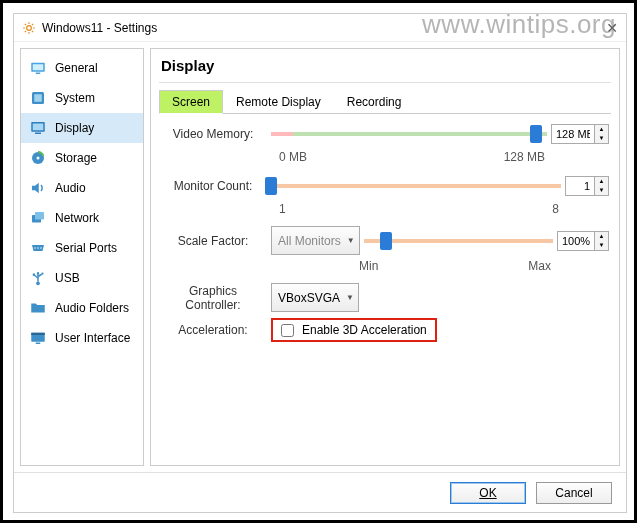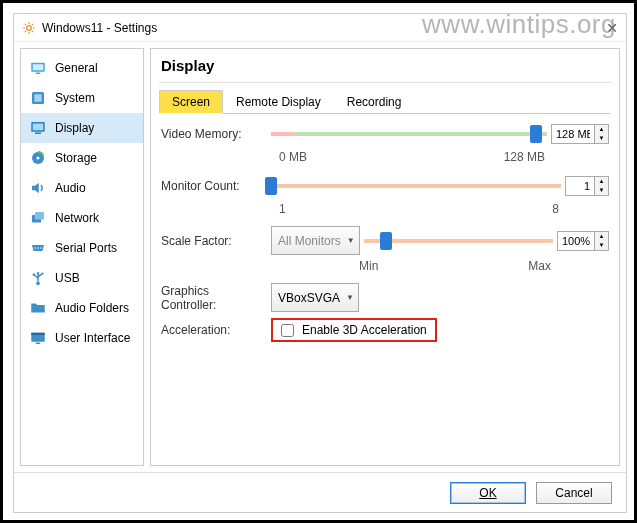--- a/index.html
+++ b/index.html
@@ -22,25 +22,25 @@
 .side-icon { width: 18px; height: 18px; display: flex; align-items: center; justify-content: center; }
 .side-icon svg { width: 18px; height: 18px; }
 .side-label { font-size: 12px; }
 
 .main { flex: 1; margin: 6px 6px 6px 2px; border: 1px solid #ccc; position: relative; }
 .main h2 { font-size: 15px; font-weight: 600; padding: 8px 10px; }
 .main hr { border: none; border-top: 1px solid #e0e0e0; margin: 0 8px; }
 
 .tabs { display: flex; margin: 6px 8px 0 8px; border-bottom: 1px solid #ccc; }
 .tab { padding: 4px 12px; border: 1px solid transparent; border-bottom: none; cursor: default; position: relative; top: 1px; }
-.tab.active { border-color: #ccc; background: #fde047; border-bottom: 1px solid #fff; }
+.tab.active { border-color: #ccc; background: #bef264; border-bottom: 1px solid #fff; }
 
 .form { padding: 8px 10px 0 10px; }
 .row { display: flex; align-items: center; margin-bottom: 4px; min-height: 24px; }
-.lbl { width: 110px; text-align: left; padding-right: 6px; color: #333; }
+.lbl { width: 110px; text-align: center; padding-right: 6px; color: #333; }
 .ctrl { flex: 1; display: flex; align-items: center; gap: 4px; }
 
 .slider-wrap { flex: 1; position: relative; height: 18px; }
 .track { position: absolute; left: 0; right: 0; top: 7px; height: 4px; background: #ddd; }
 .track.vm { background: linear-gradient(to right, #fbb 0 8%, #bfe0b0 8% 100%); }
 .track.mc { background: #f8c7a3; }
 .track.sf { background: #f8c7a3; }
 .thumb { position: absolute; top: 0; width: 12px; height: 18px; background: #2a7cd6; border-radius: 2px; transform: translateX(-50%); }
 
 .scale-row { display: flex; margin-bottom: 10px; }

